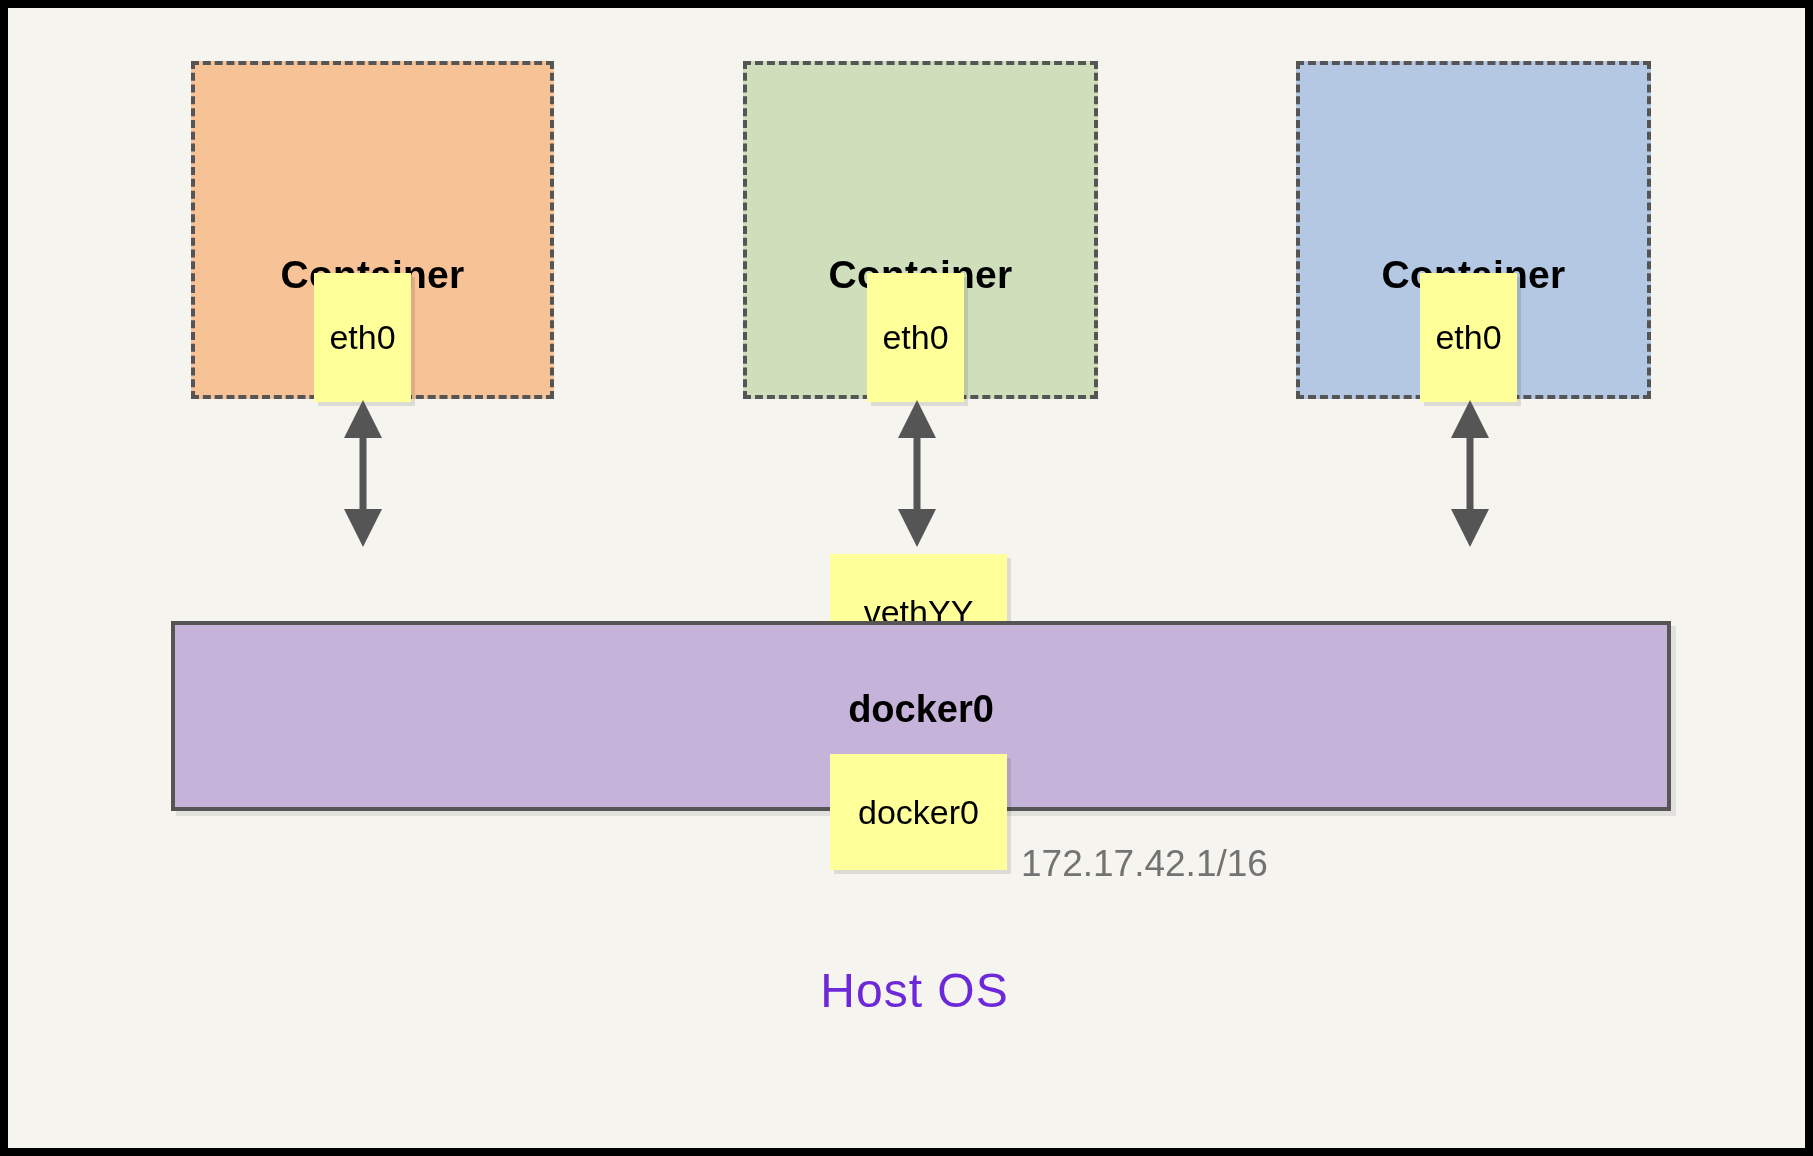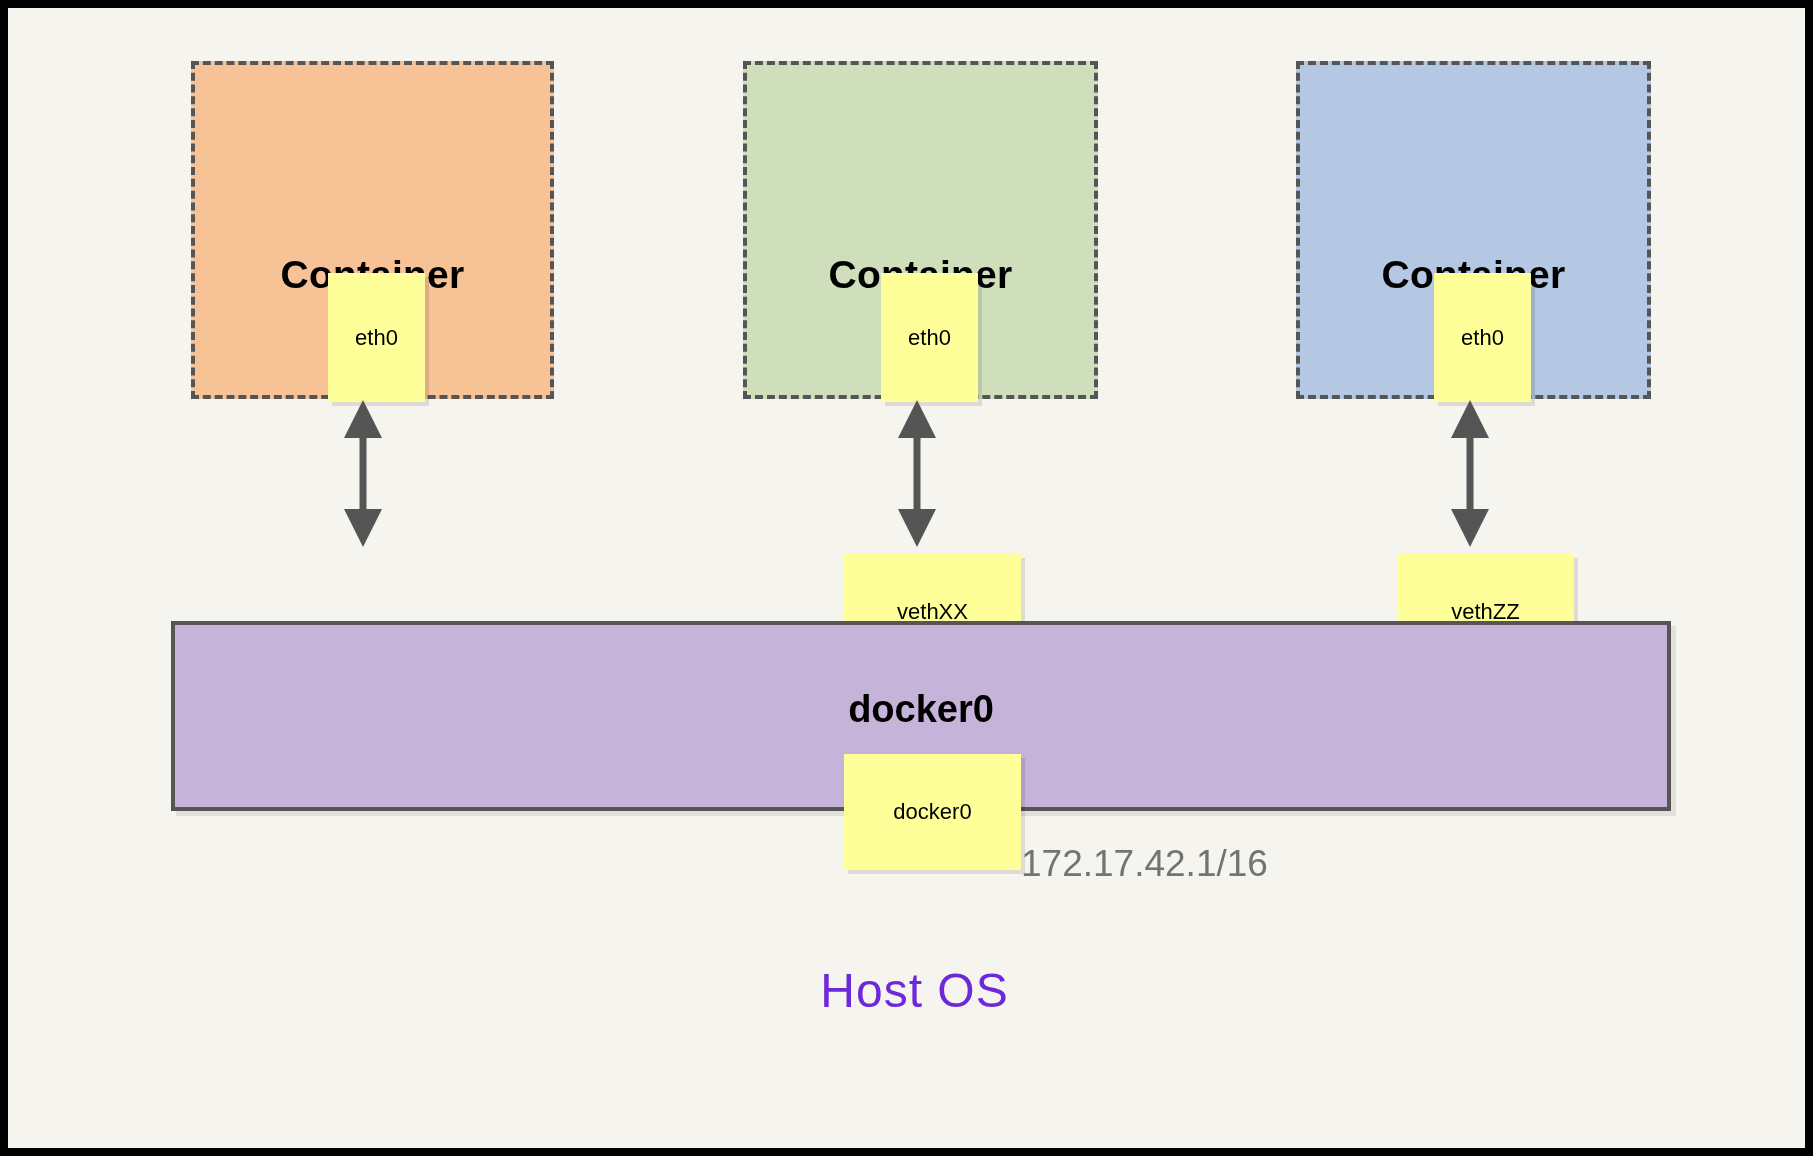--- a/index.html
+++ b/index.html
@@ -45,23 +45,22 @@
 
   
   .iface {
     position: absolute;
     background: #ffff99;
     box-sizing: border-box;
     box-shadow: 4px 4px 0 rgba(0,0,0,0.10);
     display: flex;
     align-items: center;
     justify-content: center;
-    font-size: 22px;
+    font-size: 34px;
     color: #000000;
-    margin-left: 14px;
   }
 
   
   #docker0-bar {
     position: absolute;
     box-sizing: border-box;
     background: #c5b3d9;
     border: 4px solid #555555;
     box-shadow: 5px 5px 0 rgba(0,0,0,0.08);
   }
@@ -126,39 +125,36 @@
     <span>eth0</span>
   </div>
 
   <svg class="arrow-svg" style="left:884px; top:392px;" width="50" height="147" viewBox="0 0 50 147">
     <line x1="25" y1="22" x2="25" y2="125" stroke="#555555" stroke-width="7"></line>
     <polygon points="25,0 44,38 6,38" fill="#555555"></polygon>
     <polygon points="25,147 44,109 6,109" fill="#555555"></polygon>
   </svg>
 
   <div class="iface" style="left:822px; top:546px; width:177px; height:116px;">
-    <span>vethXX</span>
+    <span>vethYY</span>
   </div>
 
   <div class="container-box" style="left:1288px; top:53px; width:355px; height:338px; background:#b4c7e3;">
     <div class="container-title" style="top:188px;">Container</div>
   </div>
   <div class="iface" style="left:1412px; top:265px; width:97px; height:129px;">
     <span>eth0</span>
   </div>
 
   <svg class="arrow-svg" style="left:1437px; top:392px;" width="50" height="147" viewBox="0 0 50 147">
     <line x1="25" y1="22" x2="25" y2="125" stroke="#555555" stroke-width="7"></line>
     <polygon points="25,0 44,38 6,38" fill="#555555"></polygon>
     <polygon points="25,147 44,109 6,109" fill="#555555"></polygon>
   </svg>
 
-  <div class="iface" style="left:1375px; top:546px; width:177px; height:116px;">
-    <span>vethZZ</span>
-  </div>
 
   <div id="docker0-bar" style="left:163px; top:613px; width:1500px; height:190px;">
     <div id="docker0-bar-label" style="top:63px;">docker0</div>
   </div>
 
   <div class="iface" style="left:822px; top:746px; width:177px; height:116px;">
     <span>docker0</span>
   </div>
 
   <div id="ip-label" style="left:1013px; top:835px;">172.17.42.1/16</div>

